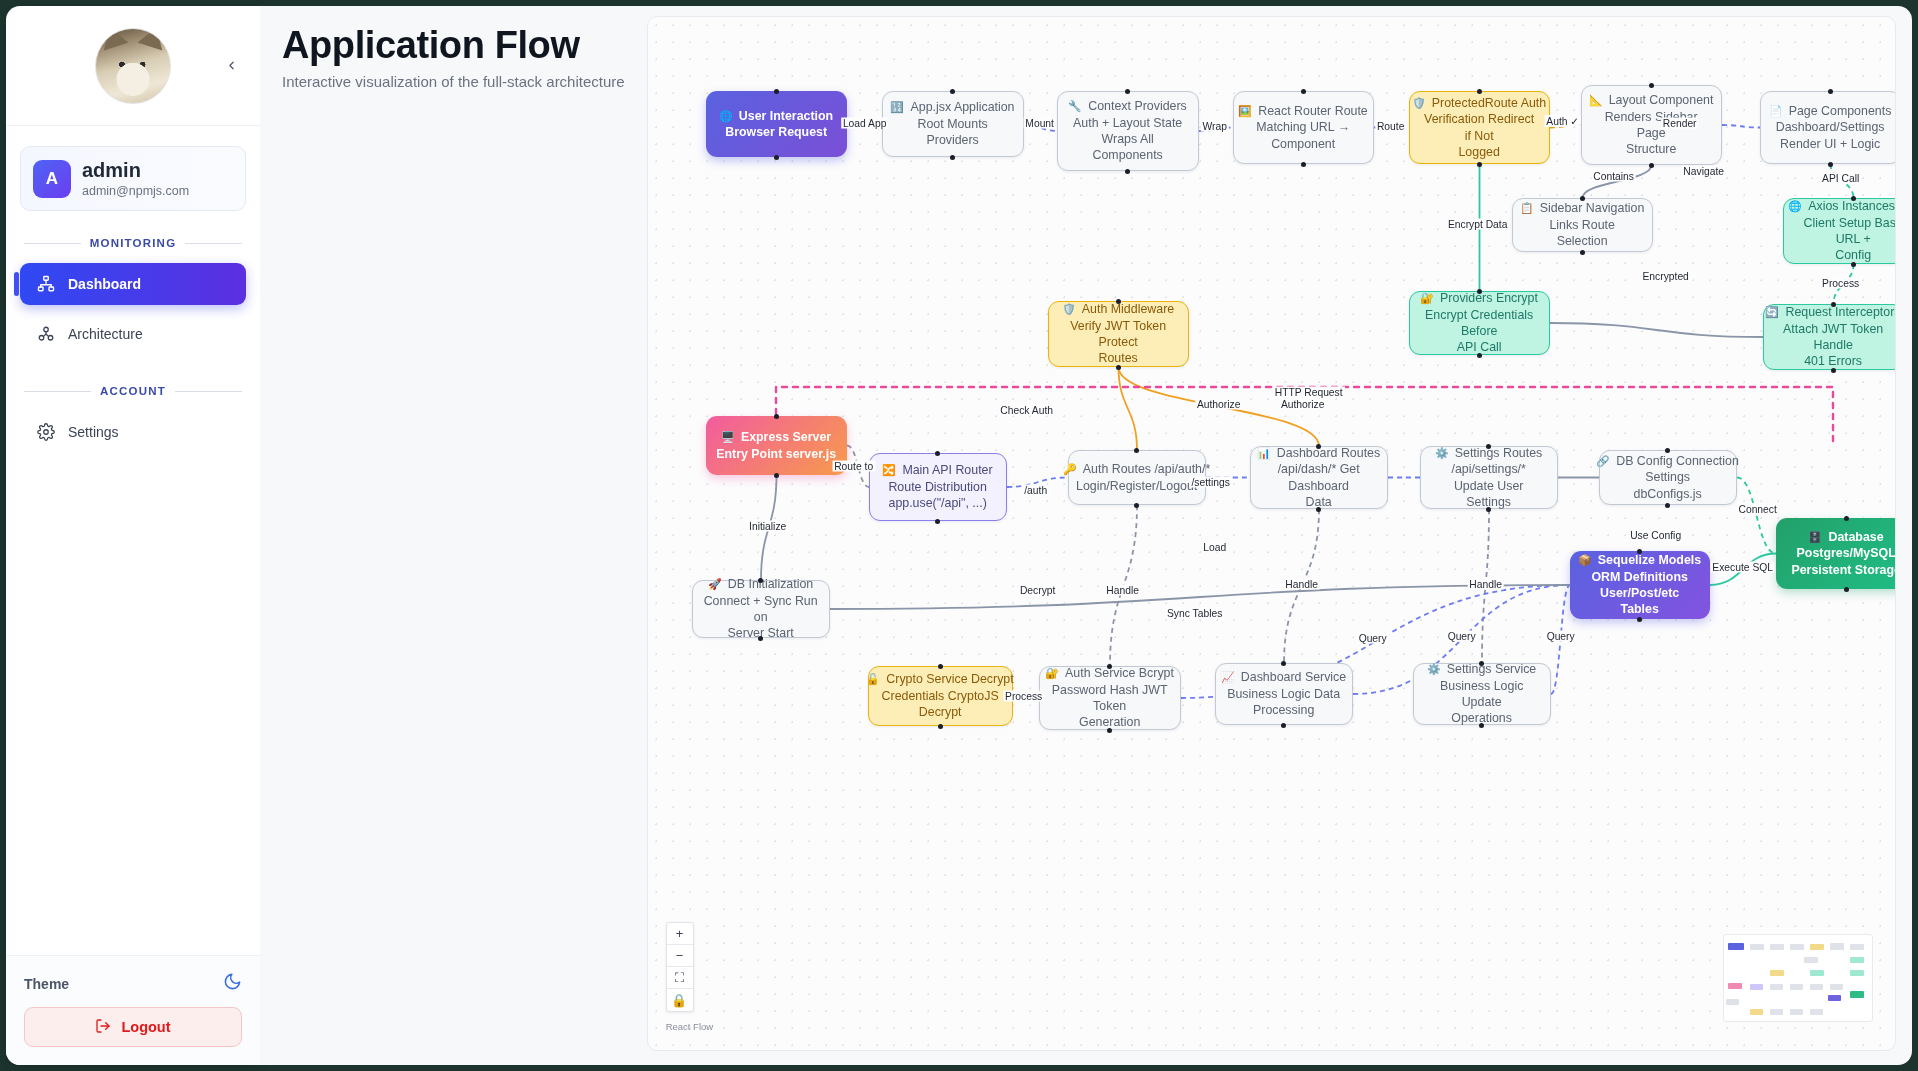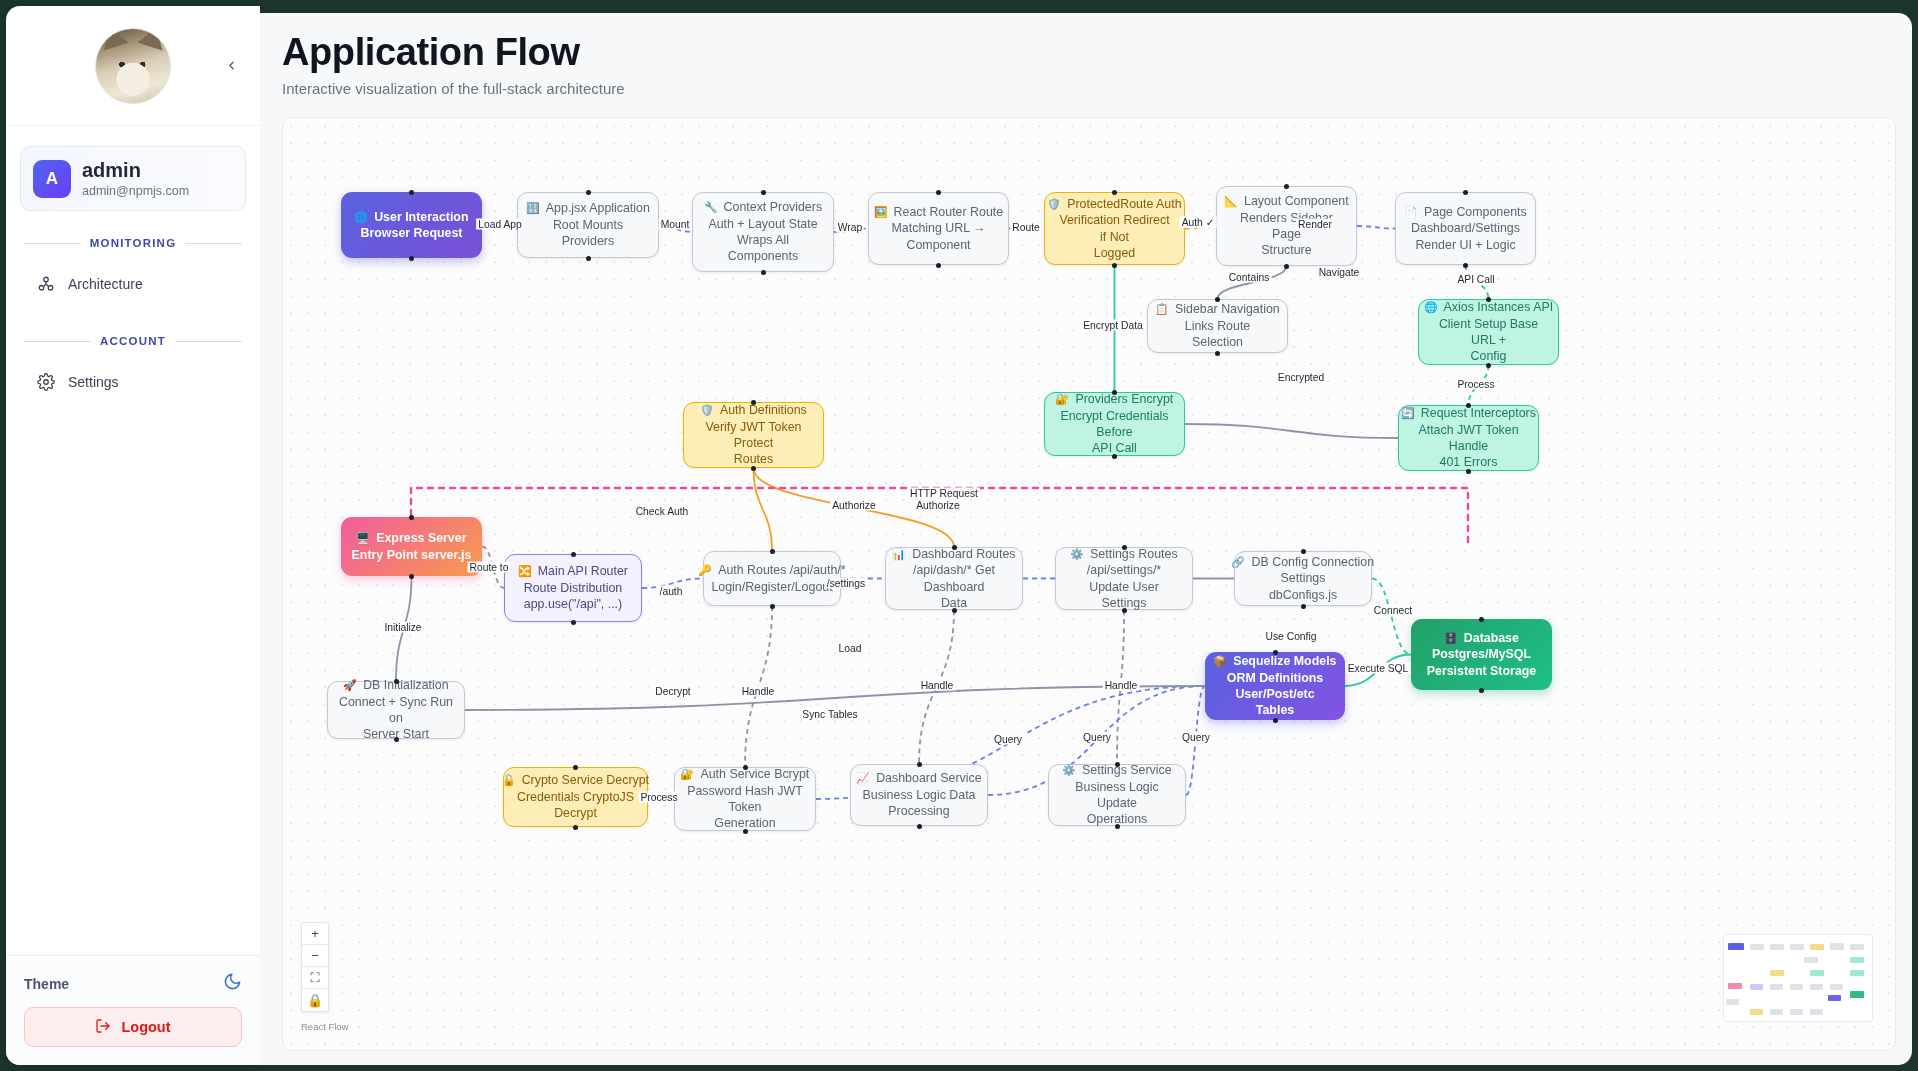--- a/index.html
+++ b/index.html
@@ -106,21 +106,21 @@
   .sb-logout {
     width:100%; height:40px; border-radius:9px;
     border:1px solid #f6c6c6; background:#fdeeee; color:#e01b1b;
     font-size:14.5px; font-weight:700; cursor:pointer;
     display:flex; align-items:center; justify-content:center; gap:10px;
     font-family: "Liberation Sans", sans-serif;
   }
   
   .main {
     flex: 1; background:#f7f8fa; border-radius: 0 14px 14px 0;
-    display:flex; flex-direction:column; overflow:hidden; position:relative;margin-top:7px;
+    display:flex; overflow:hidden; position:relative;
   }
   .page-head { padding: 18px 0 10px 22px; }
   .page-title { font-size: 38px; font-weight: 800; color:#10161f; letter-spacing:-.4px;}
   .page-sub { font-size: 15px; color:#6b7280; margin-top: 6px;}
   .canvas-wrap {
     margin: 10px 16px 14px 22px; flex: 1;
     background: #fcfcfd; border:1px solid #e8eaef; border-radius: 10px;
     position: relative; overflow: hidden;
   }
   .dots {
@@ -195,20 +195,31 @@
         <div class="sb-user-mail">admin@npmjs.com</div>
       </div>
     </div>
 
     <div class="sb-section">
       <span class="ln"></span>
       <span class="tx">MONITORING</span>
       <span class="ln"></span>
     </div>
 
+    <div class="sb-item active">
+      <span class="ico">
+        <svg width="18" height="18" viewBox="0 0 24 24" fill="none" stroke="currentColor" stroke-width="1.9" stroke-linecap="round" stroke-linejoin="round">
+          <rect x="9" y="2" width="6" height="5" rx="1"></rect>
+            <rect x="2" y="16" width="6" height="5" rx="1"></rect>
+          <rect x="16" y="16" width="6" height="5" rx="1"></rect>
+            <path d="M12 7v4M5 16v-3h14v3"></path>
+        </svg>
+      </span>
+      <span>Dashboard</span>
+    </div>
 
     <div class="sb-item">
       <span class="ico">
         <svg width="18" height="18" viewBox="0 0 24 24" fill="none" stroke="currentColor" stroke-width="1.7" stroke-linecap="round" stroke-linejoin="round">
           <circle cx="12" cy="6" r="3"></circle>
             <circle cx="6" cy="17" r="3"></circle>
             <circle cx="18" cy="17" r="3"></circle>
           <path d="M12 9v3M9.5 14.5 12 12l2.5 2.5"></path>
         </svg>
       </span>
@@ -400,21 +411,21 @@
               <span>Request Interceptors</span>
             </div>
             <div class="t2">Attach JWT Token Handle</div>
             <div class="t3">401 Errors</div>
           </div>
           <div class="handle" style="left: 1183px; top: 284.5px;"></div>
           <div class="handle" style="left: 1183px; top: 350.5px;"></div>
           <div class="node n-yellow" style="left: 400px; top: 284px; width: 141px; height: 66px;">
             <div class="t1">
               <span style="font-size: 11px;">🛡️</span>
-              <span>Auth Definitions</span>
+              <span>Auth Middleware</span>
             </div>
             <div class="t2">Verify JWT Token Protect</div>
             <div class="t3">Routes</div>
           </div>
           <div class="handle" style="left: 468px; top: 281.5px;"></div>
           <div class="handle" style="left: 468px; top: 347.5px;"></div>
           <div class="node n-pink" style="left: 58px; top: 399px; width: 141px; height: 59px;">
             <div class="t1">
               <span style="font-size: 11px;">🖥️</span>
               <span>Express Server</span>

